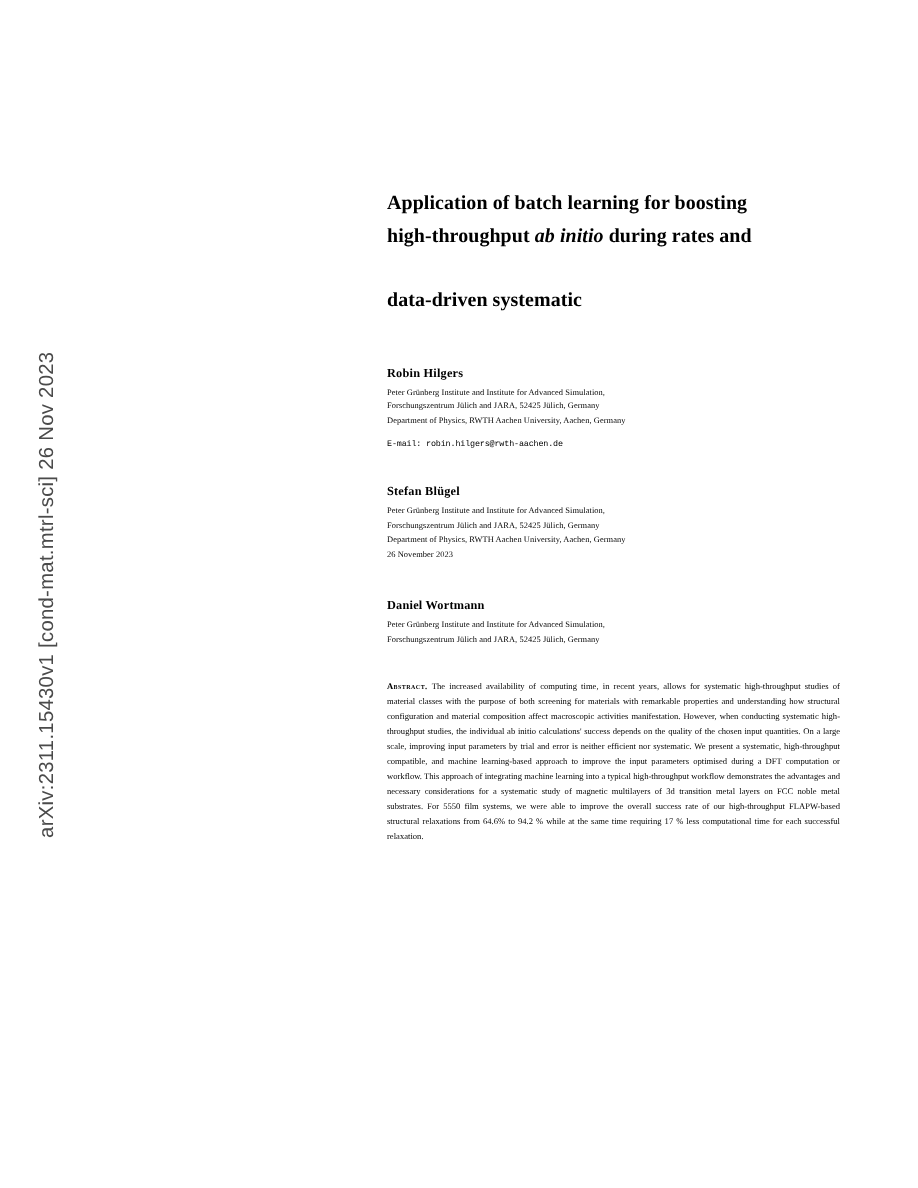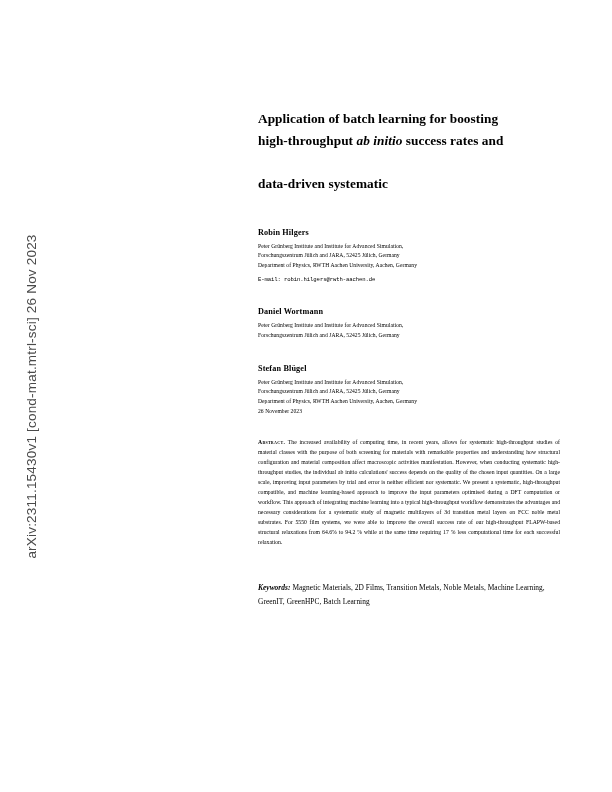--- a/index.html
+++ b/index.html
@@ -41,21 +41,21 @@
     position: absolute;
     left: 0;
     top: 0;
     width: 612px;
     height: 792px;
   }
 
   .content {
     position: absolute;
     left: 258px;
-    top: 108px;
+    top: 124px;
     width: 302px;
   }
 
   .title {
     font-size: 13.3px;
     line-height: 1.62;
     font-weight: bold;
     margin: 0 0 34px 0;
     letter-spacing: 0.05px;
   }
@@ -116,57 +116,53 @@
 <div class="page">
 
   <div class="arxiv-stamp">
     <span>arXiv:2311.15430v1  [cond-mat.mtrl-sci]  26 Nov 2023</span>
   </div>
 
   <div class="content">
 
     <h1 class="title">
       <span>Application of batch learning for boosting</span><br>
-      <span>high-throughput </span><em>ab initio</em><span> success rates and</span><br>
+      <span>high-throughput </span><em>ab initio</em><span> during rates and</span><br>
       <br>
       <span>data-driven systematic</span>
     </h1>
 
     <div class="author-block">
       <p class="author-name">Robin Hilgers</p>
       <p class="affil">
         <span>Peter Grünberg Institute and Institute for Advanced Simulation,</span><br>
         <span>Forschungszentrum Jülich and JARA, 52425 Jülich, Germany</span><br>
         <span>Department of Physics, RWTH Aachen University, Aachen, Germany</span>
       </p>
       <p class="email">E-mail: robin.hilgers@rwth-aachen.de</p>
     </div>
 
     <div class="author-block">
-      <p class="author-name">Daniel Wortmann</p>
-      <p class="affil">
-        <span>Peter Grünberg Institute and Institute for Advanced Simulation,</span><br>
-        <span>Forschungszentrum Jülich and JARA, 52425 Jülich, Germany</span>
-      </p>
-    </div>
-
-    <div class="author-block">
       <p class="author-name">Stefan Blügel</p>
       <p class="affil">
         <span>Peter Grünberg Institute and Institute for Advanced Simulation,</span><br>
         <span>Forschungszentrum Jülich and JARA, 52425 Jülich, Germany</span><br>
         <span>Department of Physics, RWTH Aachen University, Aachen, Germany</span><br>
         <span>26 November 2023</span>
       </p>
     </div>
 
+    <div class="author-block">
+      <p class="author-name">Daniel Wortmann</p>
+      <p class="affil">
+        <span>Peter Grünberg Institute and Institute for Advanced Simulation,</span><br>
+        <span>Forschungszentrum Jülich and JARA, 52425 Jülich, Germany</span>
+      </p>
+    </div>
+
     <div class="abstract">
       <span class="lead">Abstract.</span>
       <span>The increased availability of computing time, in recent years, allows for systematic high-throughput studies of material classes with the purpose of both screening for materials with remarkable properties and understanding how structural configuration and material composition affect macroscopic activities manifestation. However, when conducting systematic high-throughput studies, the individual ab initio calculations' success depends on the quality of the chosen input quantities. On a large scale, improving input parameters by trial and error is neither efficient nor systematic. We present a systematic, high-throughput compatible, and machine learning-based approach to improve the input parameters optimised during a DFT computation or workflow. This approach of integrating machine learning into a typical high-throughput workflow demonstrates the advantages and necessary considerations for a systematic study of magnetic multilayers of 3d transition metal layers on FCC noble metal substrates. For 5550 film systems, we were able to improve the overall success rate of our high-throughput FLAPW-based structural relaxations from 64.6% to 94.2 % while at the same time requiring 17 % less computational time for each successful relaxation.</span>
     </div>
 
-    <div class="keywords">
-      <span class="kw-label">Keywords:</span>
-      <span>Magnetic Materials, 2D Films, Transition Metals, Noble Metals, Machine Learning, GreenIT, GreenHPC, Batch Learning</span>
-    </div>
 
   </div>
 </div>
 
 </body></html>

